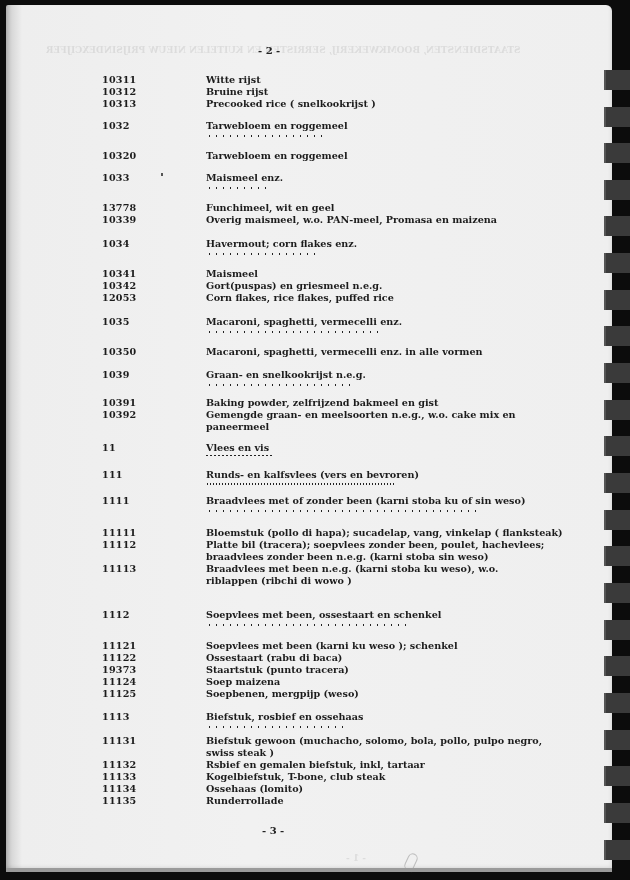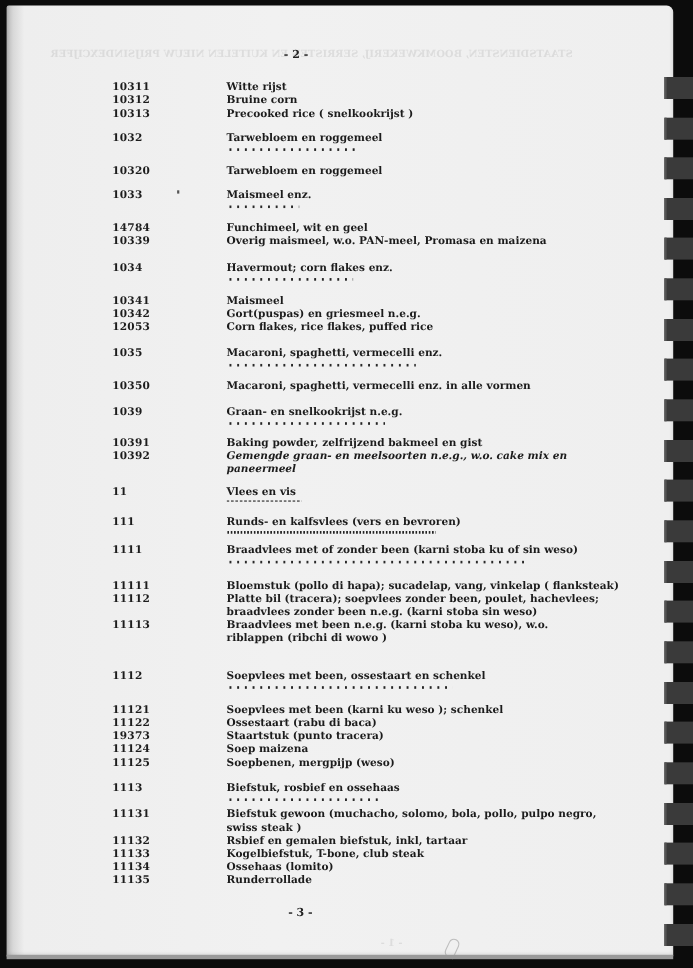--- a/index.html
+++ b/index.html
@@ -75,21 +75,20 @@
     }
     .desc {
       position: absolute;
       left: 200px;
       font-weight: bold;
       white-space: nowrap;
     }
     .desc.wrap {
       white-space: normal;
       width: 345px;
-      font-style: italic;
     }
     .desc.hang {
       white-space: normal;
       width: 345px;
     }
     .dots {
       position: absolute;
       left: 200px;
       height: 4px;
       background-image: radial-gradient(circle, #222 0.9px, transparent 1.1px);
@@ -134,21 +133,21 @@
     <div class="showthrough" style="left:340px; top:848px;">- 1 -</div>
 
     <div class="pagenum" style="left:252px; top:40px;">- 2 -</div>
 
     <div class="row" style="top:69px;">
       <span class="code">10311</span>
       <span class="desc">Witte rijst</span>
     </div>
     <div class="row" style="top:81px;">
       <span class="code">10312</span>
-      <span class="desc">Bruine corn</span>
+      <span class="desc">Bruine rijst</span>
     </div>
     <div class="row" style="top:93px;">
       <span class="code">10313</span>
       <span class="desc">Precooked rice ( snelkookrijst )</span>
     </div>
 
     <div class="row" style="top:115px;">
       <span class="code">1032</span>
       <span class="desc">Tarwebloem en roggemeel</span>
     </div>
@@ -159,21 +158,21 @@
       <span class="desc">Tarwebloem en roggemeel</span>
     </div>
 
     <div class="row" style="top:167px;">
       <span class="code">1033</span>
       <span class="desc">Maismeel enz.</span>
     </div>
     <div class="dots" style="top:181px; width:66px;"></div>
 
     <div class="row" style="top:197px;">
-      <span class="code">14784</span>
+      <span class="code">13778</span>
       <span class="desc">Funchimeel, wit en geel</span>
     </div>
     <div class="row" style="top:209px;">
       <span class="code">10339</span>
       <span class="desc">Overig maismeel, w.o. PAN-meel, Promasa en maizena</span>
     </div>
 
     <div class="row" style="top:233px;">
       <span class="code">1034</span>
       <span class="desc">Havermout; corn flakes enz.</span>

